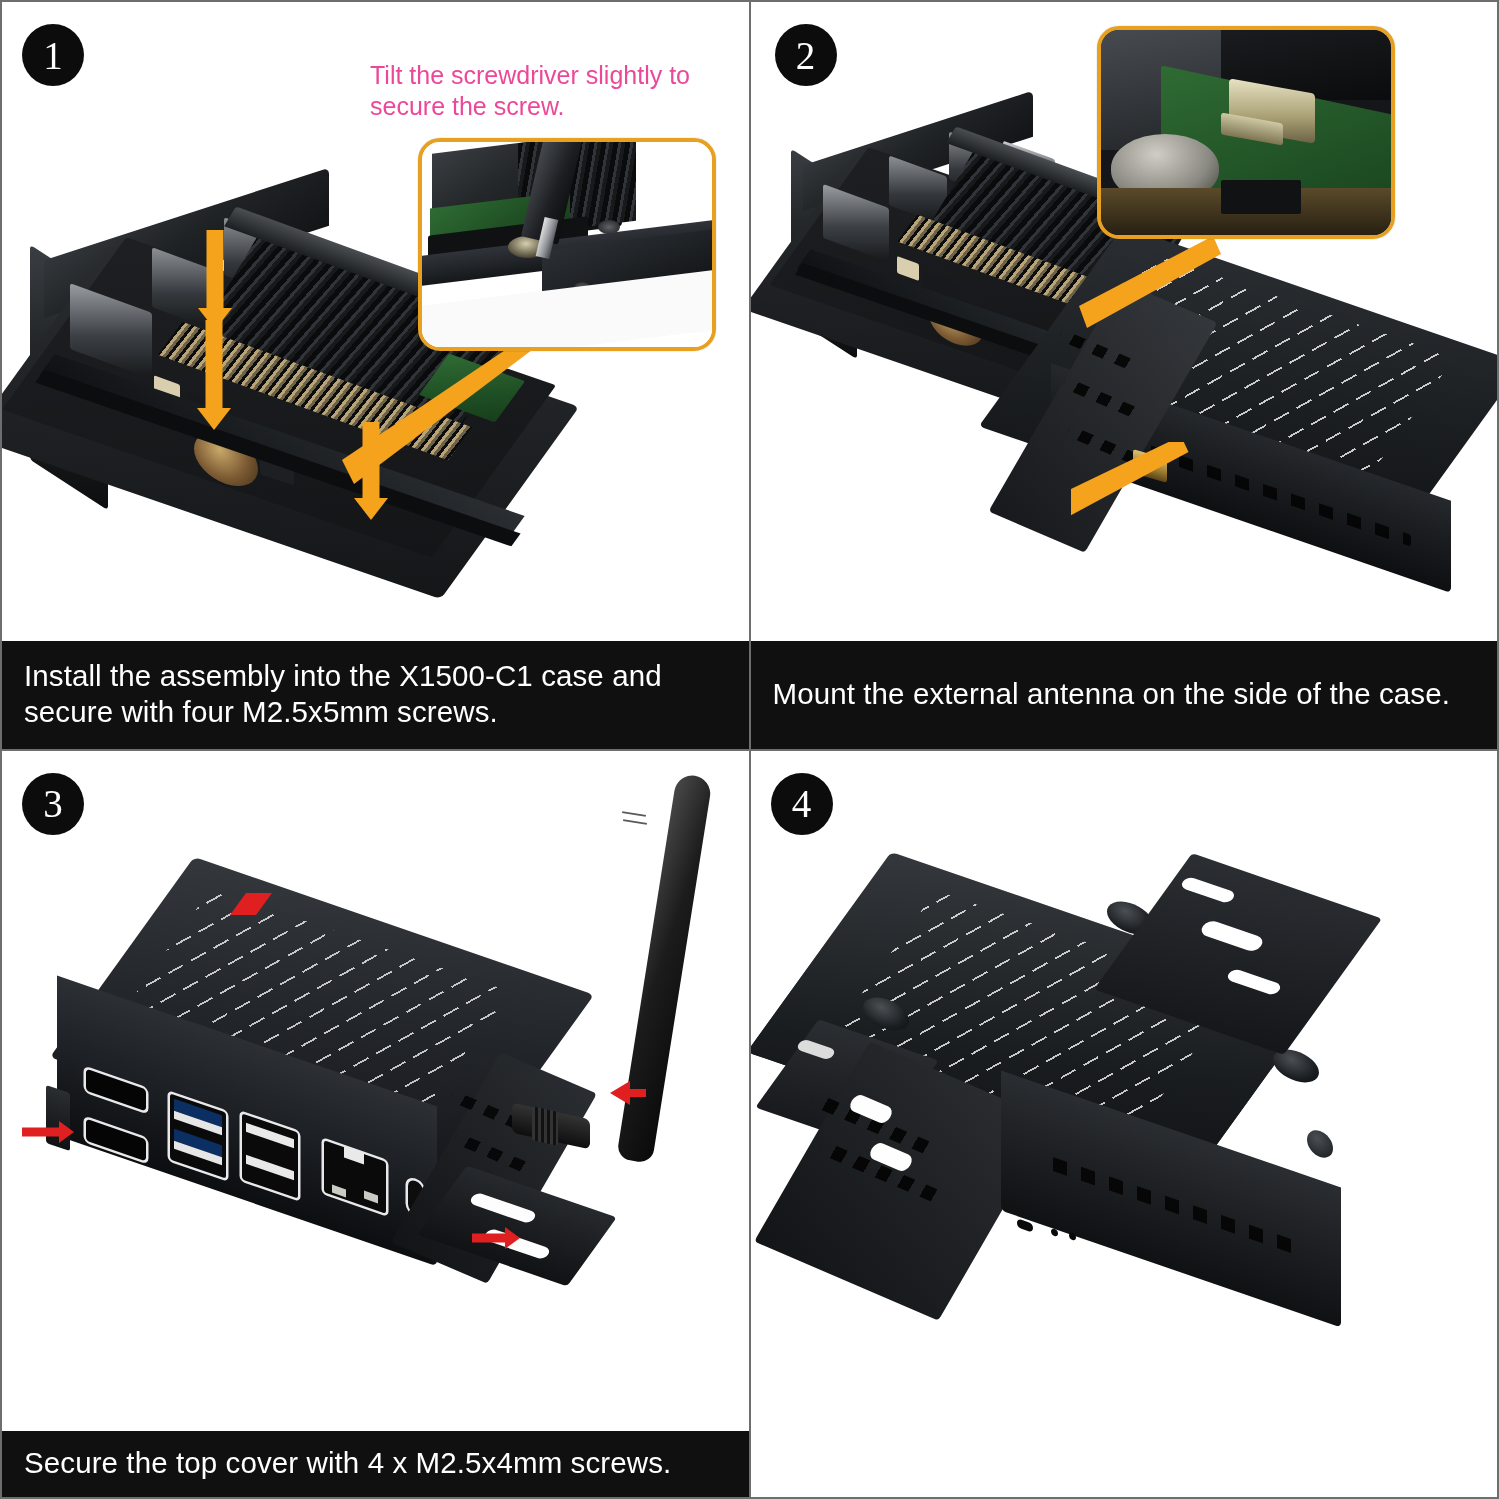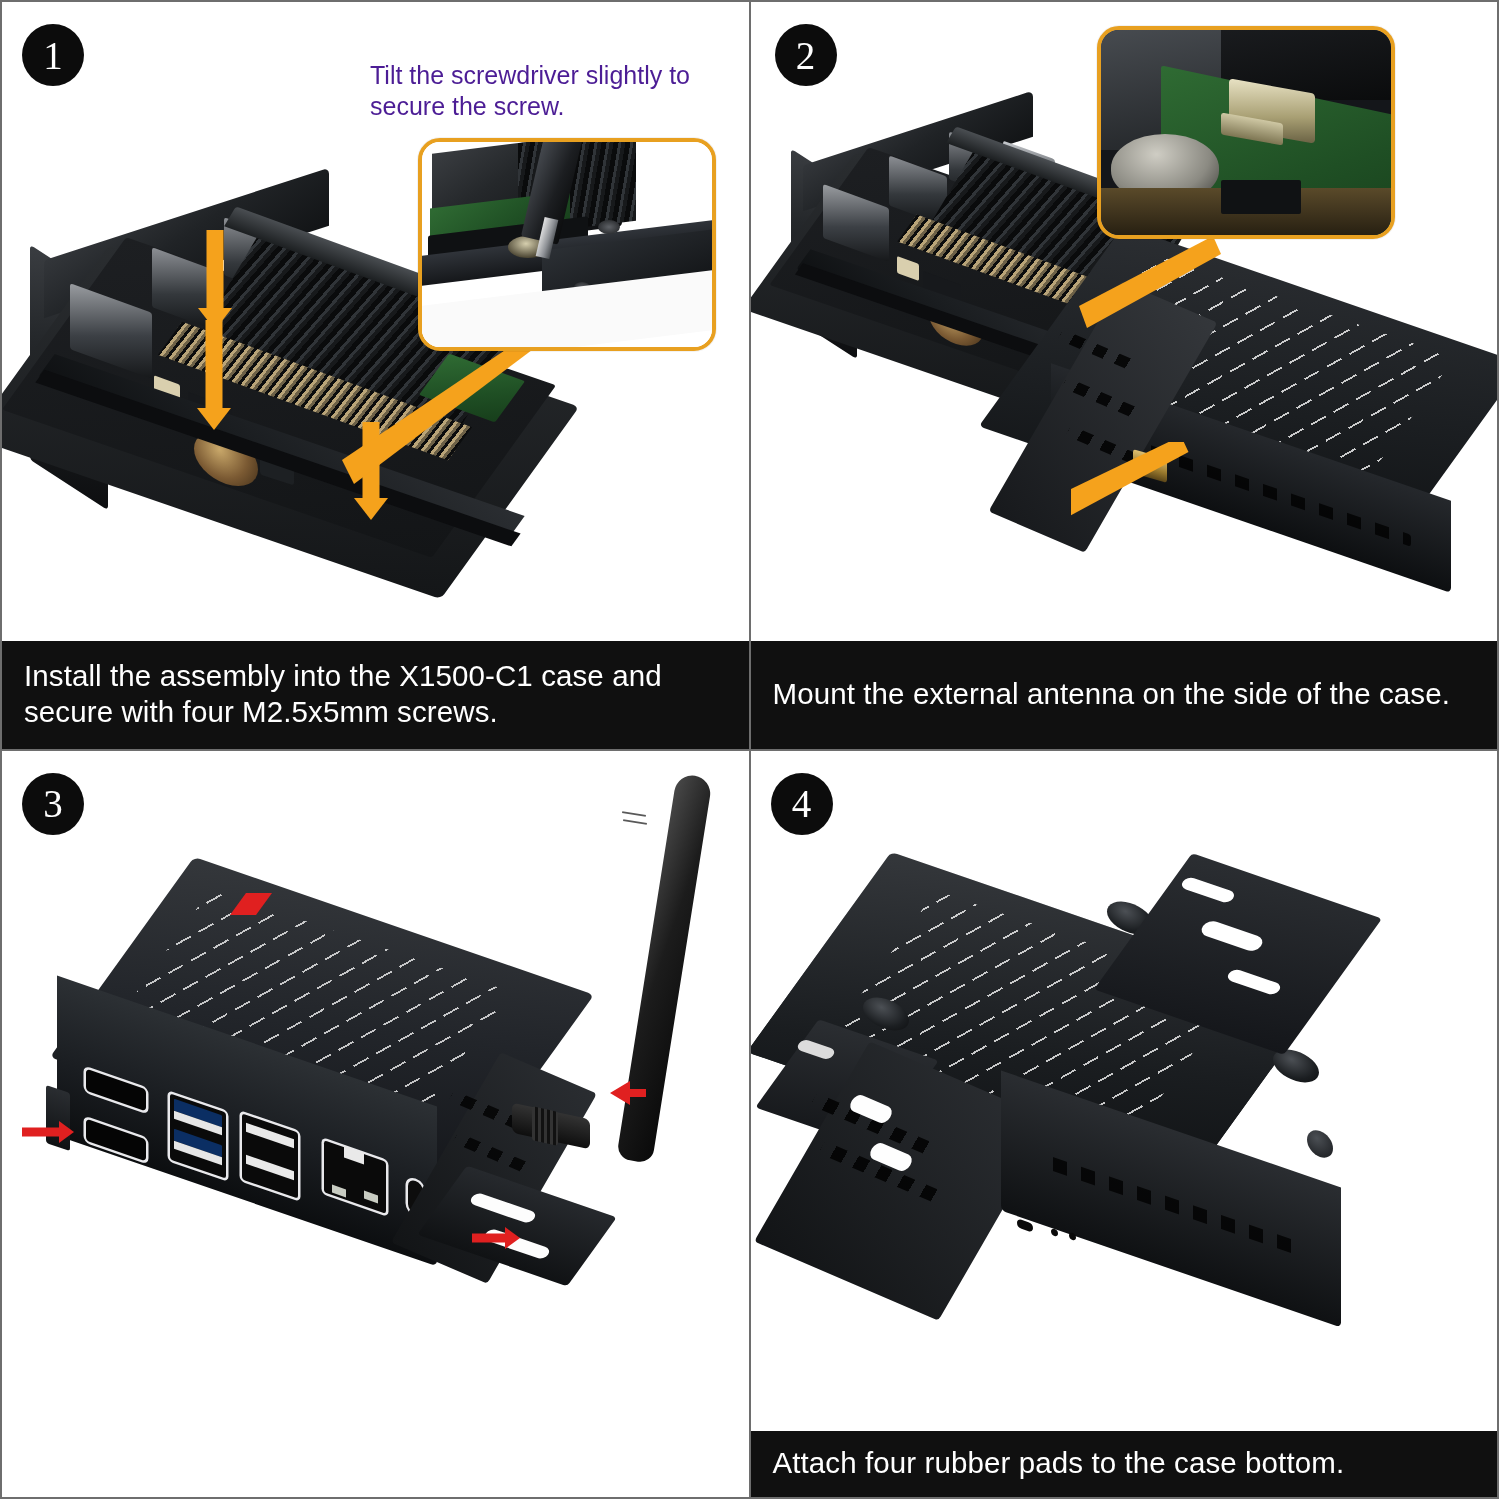--- a/index.html
+++ b/index.html
@@ -40,21 +40,21 @@
   .badge{
     position:absolute;left:20px;top:22px;width:62px;height:62px;border-radius:50%;
     background:#0c0c0c;color:#fff;display:flex;align-items:center;justify-content:center;
     font-size:39px;font-weight:400;font-family:"Liberation Serif","DejaVu Serif",serif;
     z-index:40;
   }
   .badge.b2{left:24px;top:22px;}
 
   
   .rednote{
-    position:absolute;left:368px;top:58px;width:365px;color:#4c1d95;
+    position:absolute;left:368px;top:58px;width:365px;color:#ec4899;
     font-size:25px;line-height:1.22;z-index:40;
   }
 
   
   .metal{background:linear-gradient(150deg,#3a3d41 0%,#25282b 35%,#16181a 75%,#0d0e10 100%);}
   .metal2{background:linear-gradient(160deg,#33363a 0%,#202326 45%,#121416 100%);}
   .metal3{background:linear-gradient(200deg,#2b2e32 0%,#1a1d20 60%,#0e1012 100%);}
   .pcb{background:linear-gradient(150deg,#1d1f22 0%,#131517 100%);}
   .green{background:linear-gradient(150deg,#2f6b33 0%,#1f4f24 60%,#173e1b 100%);}
 
@@ -343,20 +343,23 @@
         <svg width="36" height="26" viewBox="0 0 36 26">
             <polygon points="0,12 20,0 20,8 36,8 36,16 20,16 20,24" fill="#E02020"></polygon>
           </svg>
       </div>
       <div class="arrow-right" style="left:470px;top:476px;width:48px;height:22px;">
         <div class="shaft" style="width:36px;height:9px;"></div>
           <div class="head"></div>
       </div>
 
     </div>
+    <div class="caption cap-bot">
+      <span>Secure the top cover with 4 x M2.5x4mm screws.</span>
+    </div>
   </div>
 
   <div class="panel p4">
     <div class="stage">
 
       <div class="badge">4</div>
 
       <div>
 
         <div class="shp" style="left:68px;top:150px;width:430px;height:250px;background:linear-gradient(165deg,#33363a 0%,#20232700 0%,#1c1f23 55%,#101214 100%);transform:skewY(19deg) skewX(-30deg);border-radius:6px;"></div>
@@ -384,18 +387,15 @@
 
         <div class="shp" style="left:250px;top:378px;width:340px;height:140px;background:linear-gradient(180deg,#2a2d31,#0f1113);transform:skewY(19deg);border-radius:0 0 5px 5px;"></div>
         <div class="shp sidevents" style="left:288px;top:446px;width:260px;height:14px;transform:skewY(19deg);opacity:.85;"></div>
         <div class="shp" style="left:266px;top:470px;width:16px;height:9px;border-radius:7px;background:#0a0a0a;transform:skewY(19deg);"></div>
         <div class="shp" style="left:300px;top:478px;width:7px;height:7px;border-radius:50%;background:#090909;transform:skewY(19deg);"></div>
         <div class="shp" style="left:318px;top:482px;width:7px;height:7px;border-radius:50%;background:#090909;transform:skewY(19deg);"></div>
         <div class="shp" style="left:556px;top:380px;width:26px;height:26px;border-radius:50%;background:radial-gradient(circle at 38% 32%,#4b4f54,#16181b);transform:skewY(19deg);"></div>
       </div>
 
     </div>
-    <div class="caption cap-bot">
-      <span>Attach four rubber pads to the case bottom.</span>
-    </div>
   </div>
 
 </div>
 
 </body></html>

